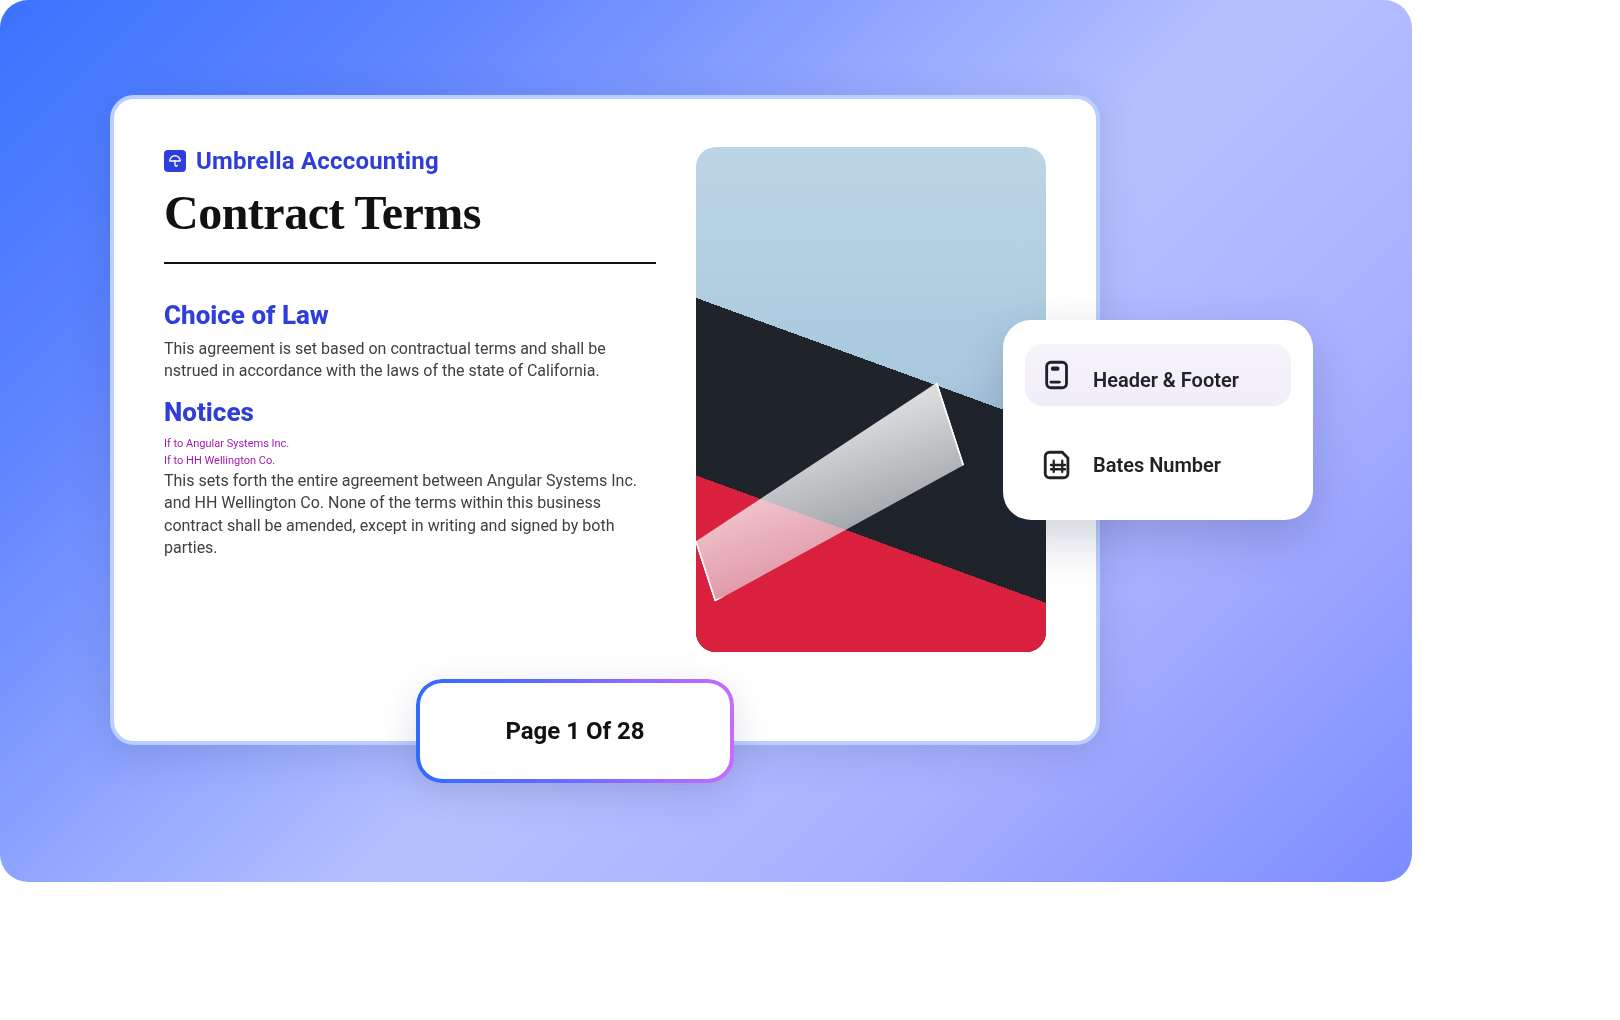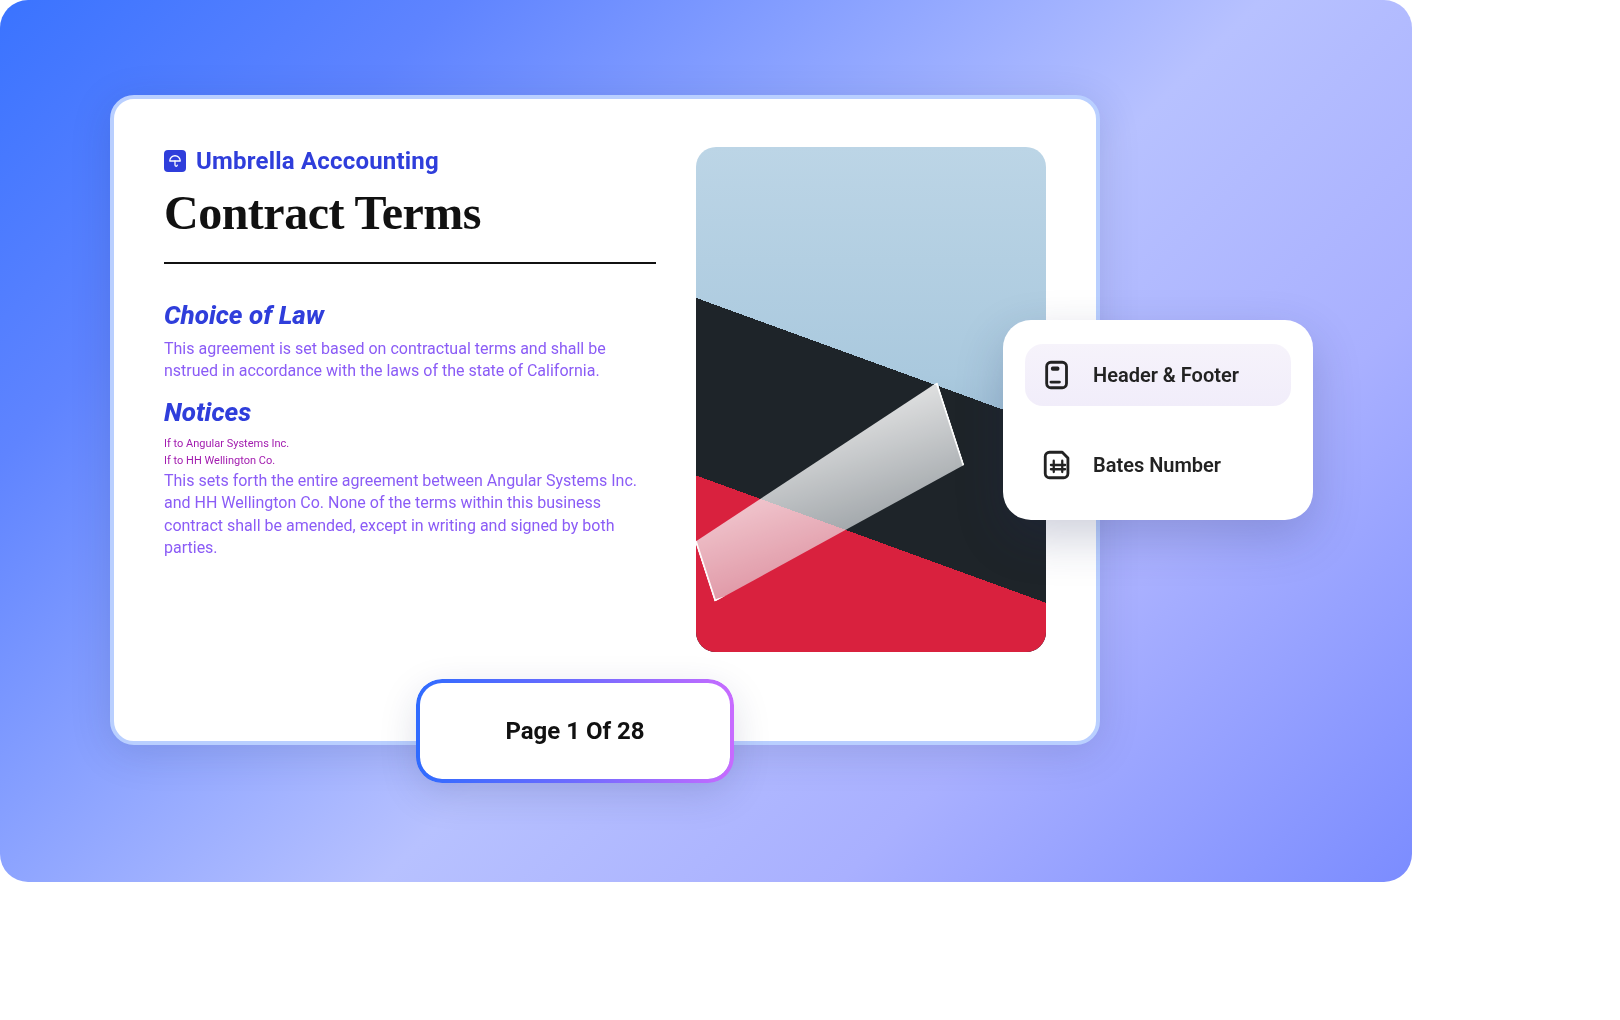--- a/index.html
+++ b/index.html
@@ -42,22 +42,22 @@
   .brand-logo {
     width: 22px; height: 22px; border-radius: 4px; background: #2f3edb;
     display:flex; align-items:center; justify-content:center;
   }
   .brand-logo svg { width: 14px; height: 14px; }
   .brand-name { color: #2f3edb; font-weight: 700; font-size: 24px; letter-spacing: .2px; }
   .doc-title {
     font-size: 48px; font-weight: 800; color: #111; letter-spacing: -.5px;
     padding-bottom: 22px; border-bottom: 2px solid #111; margin-bottom: 36px; font-family: Liberation Serif, serif;
   }
-  .sect-h { color: #2f3edb; font-weight: 800; font-size: 26px; margin: 14px 0 8px; font-style: italic; }
-  .sect-p { color: #8b5cf6; font-size: 16px; line-height: 1.4; margin-bottom: 8px; max-width: 520px; }
+  .sect-h { color: #2f3edb; font-weight: 800; font-size: 26px; margin: 14px 0 8px; }
+  .sect-p { color: #404040; font-size: 16px; line-height: 1.4; margin-bottom: 8px; max-width: 520px; }
   .sect-line { color:#a21caf; font-size:11px; line-height:1.6; }
   .doc-image {
     flex: 0 0 350px; height: 505px; border-radius: 20px; overflow: hidden;
     position: relative; background: linear-gradient(#bcd5e6 0%, #aac9de 45%, #9bbdd4 60%);
   }
   
   .img-dark {
     position:absolute; inset:0;
     background: linear-gradient(200deg, transparent 0 44%, #1e2429 44% 100%);
   }
@@ -108,20 +108,21 @@
   }
   .menu-item {
     display:flex; align-items:center; gap:18px;
     padding: 14px 16px;
     border-radius: 18px;
     cursor: pointer;
     color:#222; font-size:20px; font-weight:600;
   }
   .menu-item.active {
     background: linear-gradient(180deg, #f6f3fb 0%, #f1edfa 100%);
+    align-items: flex-end;
   }
   .menu-icon { width:34px; height:34px; display:flex; align-items:center; justify-content:center; }
   .menu-icon svg { width:34px; height:34px; }
 </style>
 </head>
 <body>
 
 <div class="stage">
 
   <div class="doc-card">

